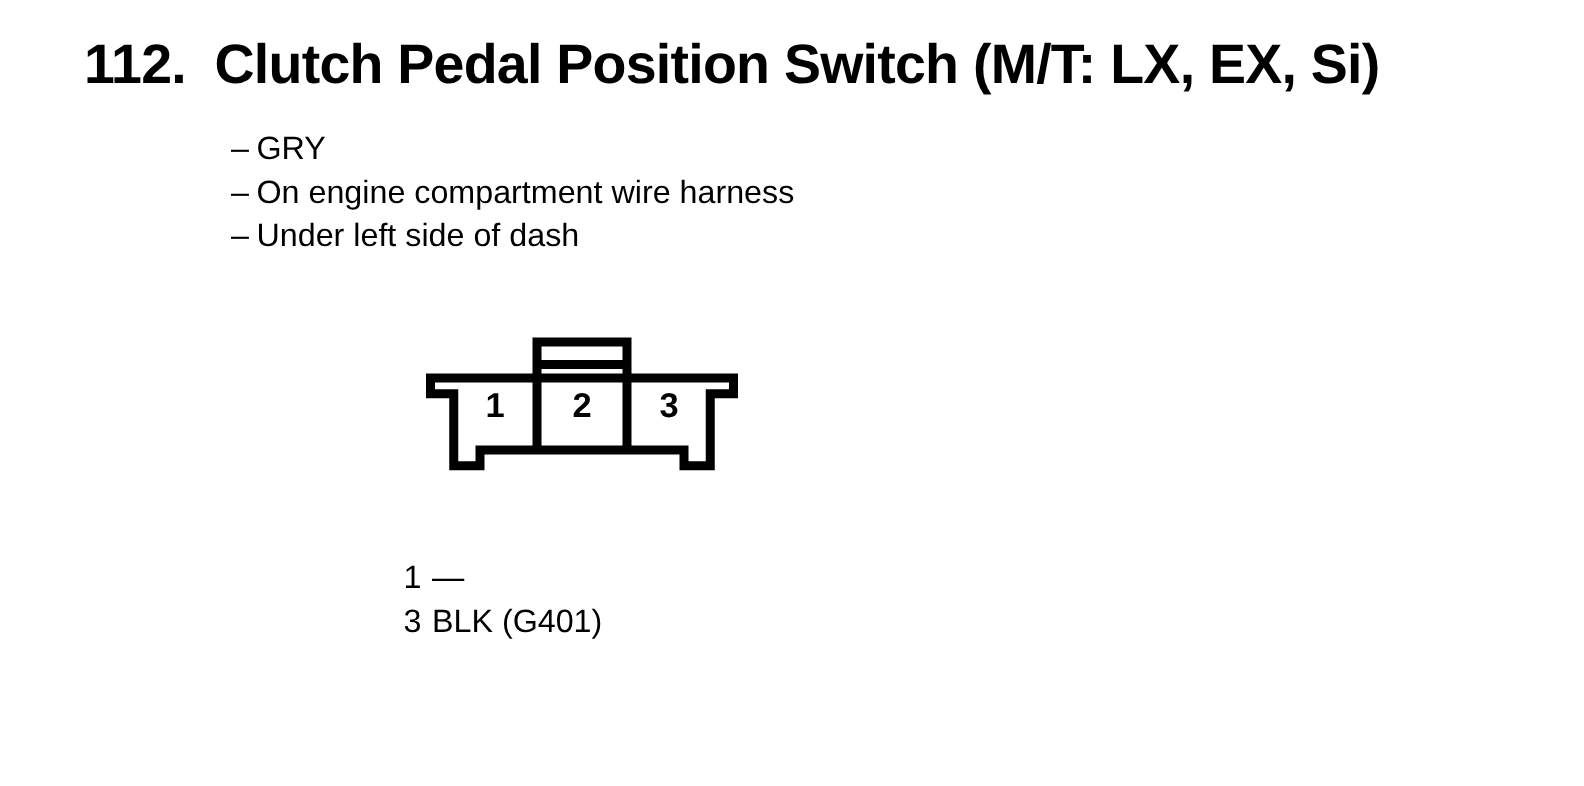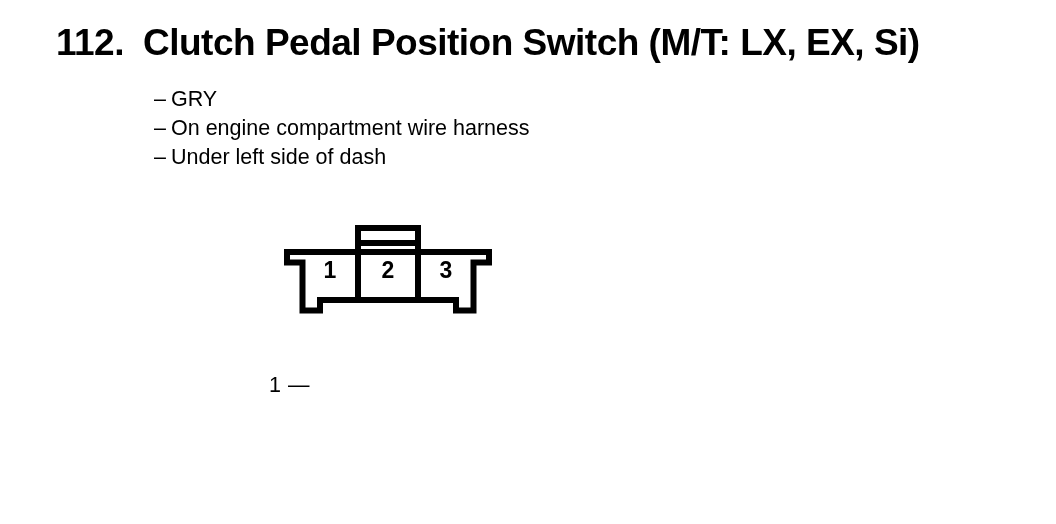--- a/index.html
+++ b/index.html
@@ -66,15 +66,16 @@
     <path d="M 80,82 L 80,10 L 140,10 L 140,82" fill="none" stroke="#000000" stroke-width="6" stroke-linejoin="miter"></path>
     <line x1="80" y1="25" x2="140" y2="25" stroke="#000000" stroke-width="6"></line>
 
     <text x="52" y="60" text-anchor="middle" fill="#000000">1</text>
     <text x="110" y="60" text-anchor="middle" fill="#000000">2</text>
     <text x="168" y="60" text-anchor="middle" fill="#000000">3</text>
   </svg>
 
   <div class="legend">
     <div class="legend-row"><span class="legend-pin">1</span><span>—</span></div>
+    <div class="legend-row"><span class="legend-pin">3</span><span>BLK (G401)</span></div>
   </div>
 
 </div>
 
 </body></html>

